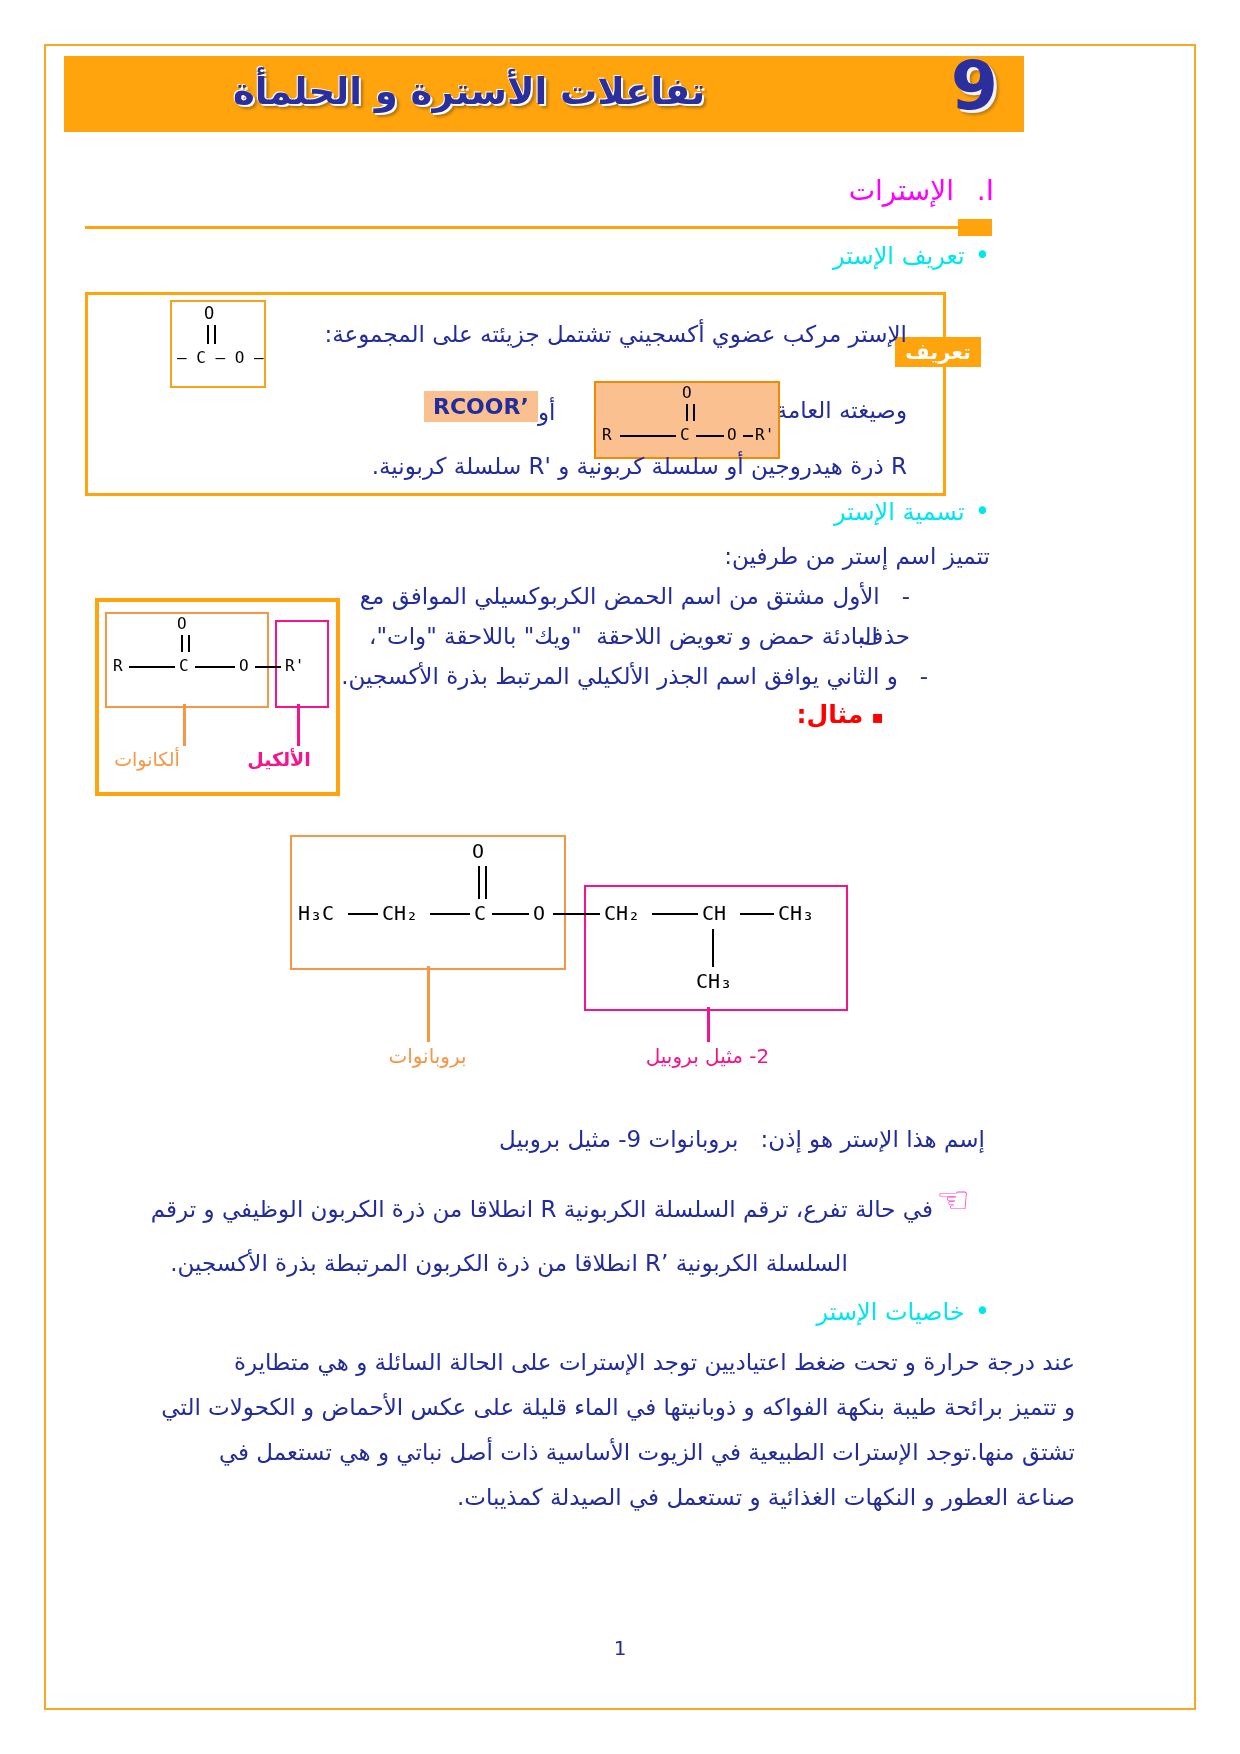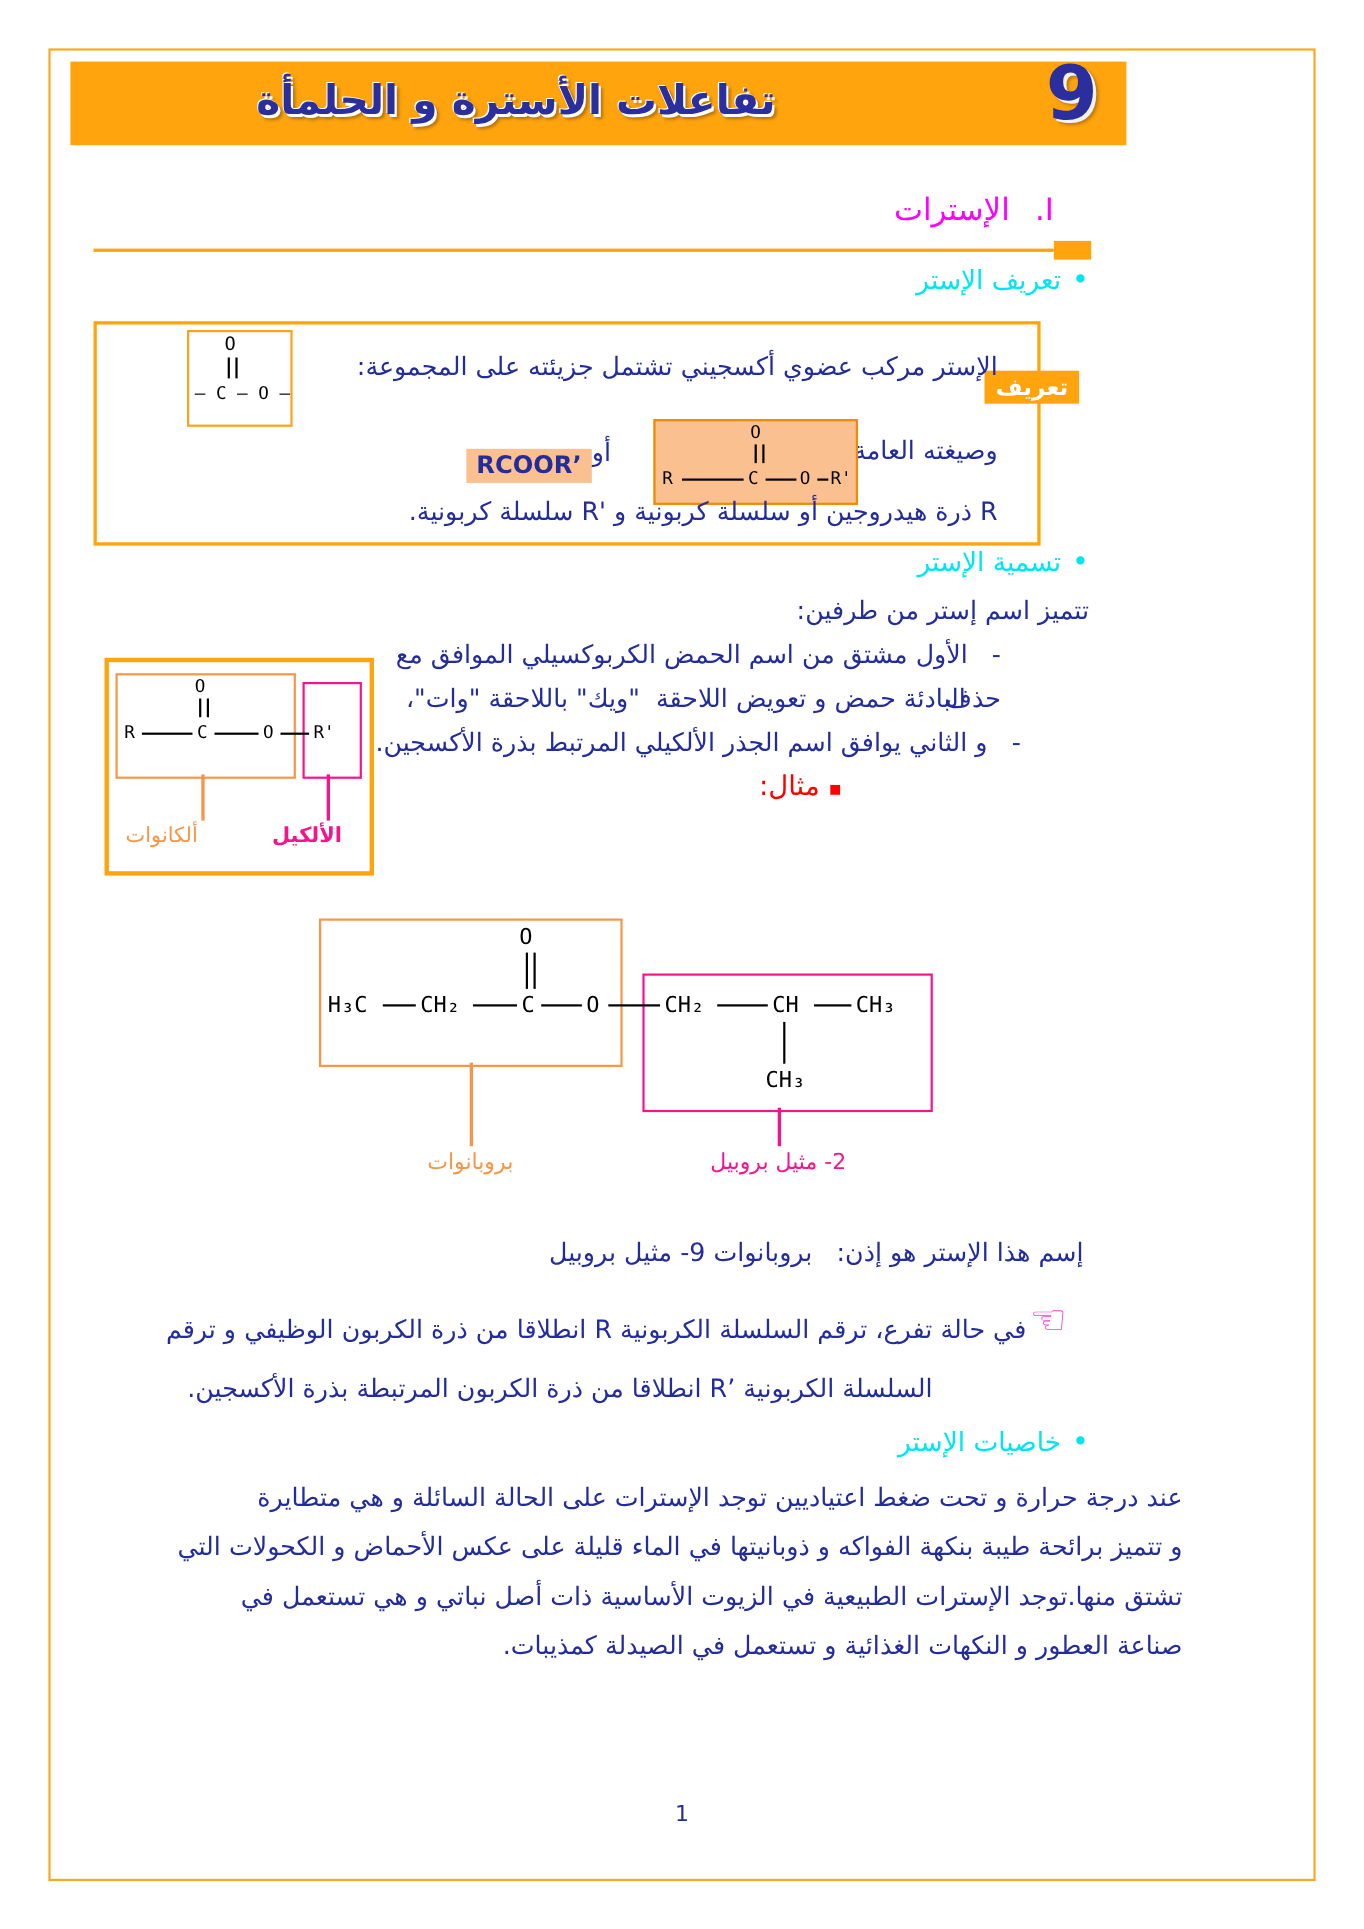--- a/index.html
+++ b/index.html
@@ -17,41 +17,41 @@
   .conn-o{position:absolute;border-left:3px solid #F79646;width:0;}
   .conn-p{position:absolute;border-left:3px solid #F5148C;width:0;}
   .page-border{position:absolute;left:44px;top:44px;width:1148px;height:1662px;
                border:2px solid #F9A825;}
   .banner{position:absolute;left:64px;top:56px;width:960px;height:76px;background:#FFA40D;}
   .banner-num{position:absolute;right:26px;top:-10px;font-size:68px;font-weight:bold;color:#2B2F9E;
               text-shadow:3px 3px 0 #f2f2ff, 5px 5px 3px rgba(0,0,0,.25);}
   .banner-title{position:absolute;left:0;right:150px;top:14px;text-align:center;direction:rtl;
               font-size:37px;font-weight:bold;color:#2B2F9E;
               text-shadow:2px 2px 0 #ffffff,-1px -1px 0 #ffffff,4px 4px 3px rgba(0,0,0,.3);}
-  .sec-head{position:absolute;left:568px;top:174px;width:390px;text-align:right;direction:rtl;
+  .sec-head{position:absolute;left:604px;top:174px;width:390px;text-align:right;direction:rtl;
             font-size:28px;color:#FF00FF;}
   .rule{position:absolute;left:85px;top:226px;width:873px;height:3px;background:#FFA40D;}
   .rule::after{content:"";position:absolute;right:-34px;top:-7px;width:34px;height:17px;background:#FFA40D;}
   .defbox{position:absolute;left:85px;top:292px;width:855px;height:198px;border:3px solid #FFA40D;}
   .def-badge{position:absolute;right:-38px;top:42px;background:#FFA40D;color:#fff;font-weight:bold;
              font-size:21px;padding:3px 10px;direction:rtl;}
   .small-struct{position:absolute;left:82px;top:5px;width:92px;height:84px;border:2px solid #FBA21D;}
   .struct2{position:absolute;left:506px;top:86px;width:182px;height:74px;background:#FAC090;
            border:2px solid #F08A00;}
   .formula-hl{position:absolute;left:336px;top:96px;background:#FAC090;color:#232C9B;
-              font-weight:bold;font-size:22px;padding:3px 9px;margin-top:17px;}
+              font-weight:bold;font-size:22px;padding:3px 9px;}
   .namebox{position:absolute;left:95px;top:598px;width:237px;height:190px;border:4px solid #FFA40D;}
   .salmonbox{position:absolute;left:6px;top:10px;width:160px;height:92px;border:2px solid #F79646;}
   .pinkbox-s{position:absolute;left:176px;top:18px;width:50px;height:84px;border:2px solid #F5148C;}
   .ex-obox{position:absolute;left:0;top:0;width:272px;height:131px;border:2px solid #F79646;}
   .ex-pbox{position:absolute;left:294px;top:50px;width:260px;height:122px;border:2px solid #F5148C;}
   .lbl-orange{color:#F79646;font-size:20px;text-align:center;direction:rtl;}
   .lbl-pink{color:#F5148C;font-size:20px;font-weight:bold;text-align:center;direction:rtl;}
-  .example-head{position:absolute;left:690px;top:700px;width:300px;text-align:left;direction:rtl;
-                color:#FF0000;font-size:25px;font-weight:normal;}
+  .example-head{position:absolute;left:690px;top:700px;width:300px;text-align:center;direction:rtl;
+                color:#FF0000;font-size:25px;font-weight:bold;}
   .hand{position:absolute;left:936px;top:1178px;font-size:38px;color:#FF3ECF;}
   .pagenum{position:absolute;left:0;top:1636px;width:1240px;text-align:center;
            font-size:20px;color:#232C9B;}
 </style>
 </head>
 <body>
 
 <div class="page">
   <div class="page-border"></div>
 

